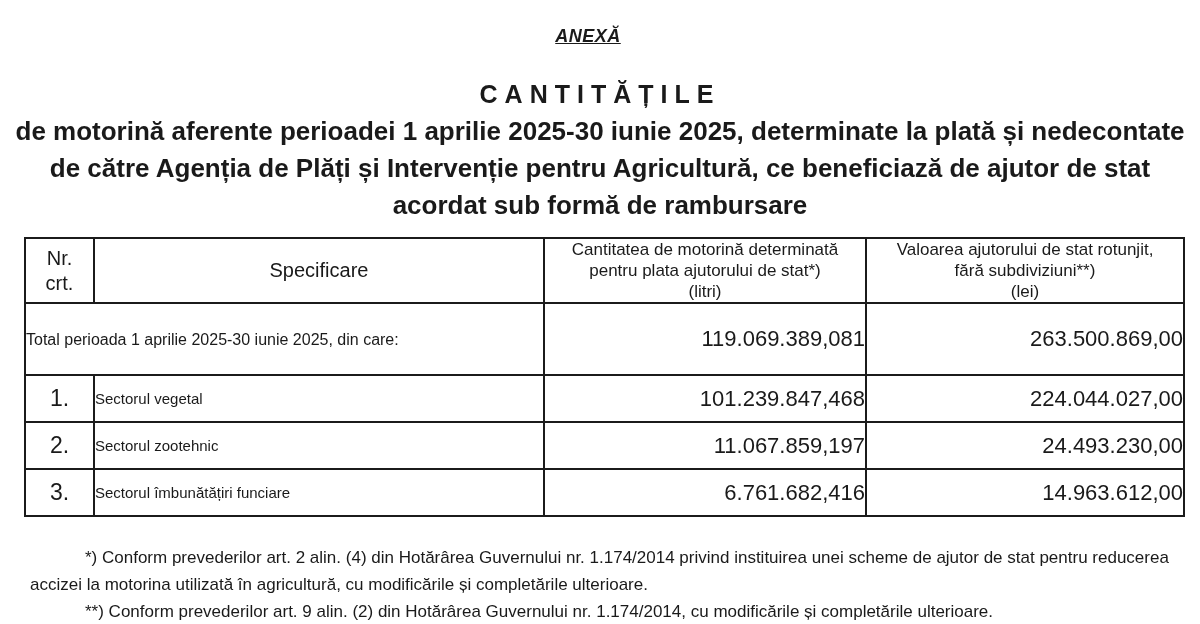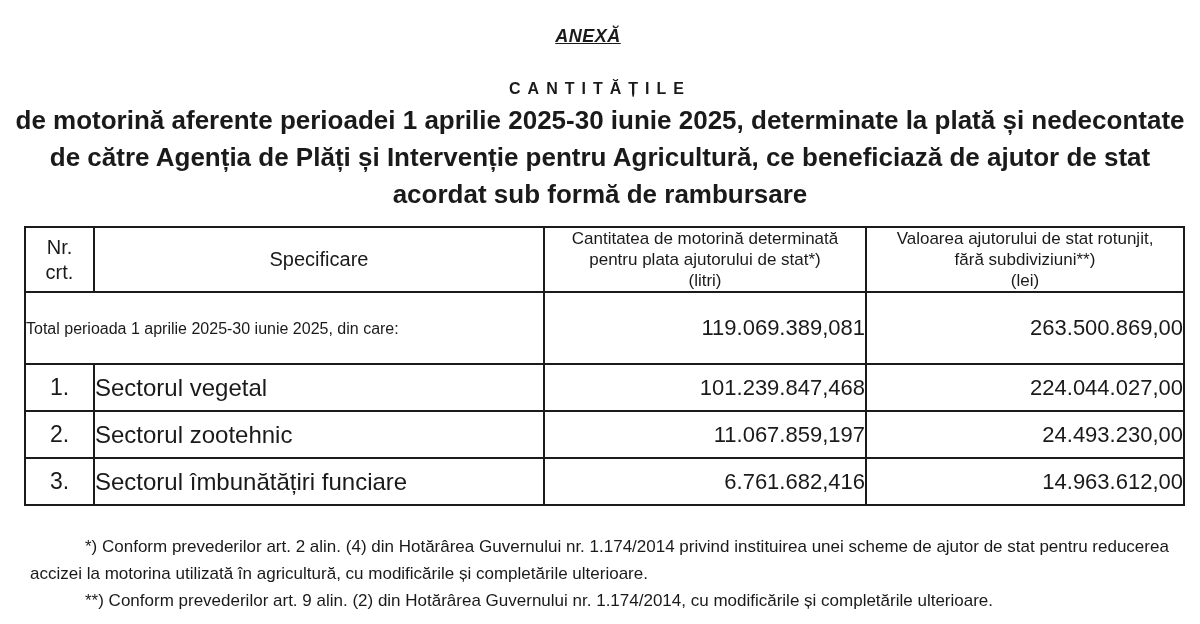--- a/index.html
+++ b/index.html
@@ -18,21 +18,21 @@
     padding: 26px 24px 0 0;
     font-size: 18px;
     font-weight: bold;
     font-style: italic;
     text-decoration: underline;
     letter-spacing: 0.5px;
   }
 
   .title {
     text-align: center;
-    font-size: 16px;
+    font-size: 25px;
     font-weight: bold;
     letter-spacing: 7px;
     margin: 33px 0 4px 0;
   }
 
   .subtitle {
     text-align: center;
     font-size: 26px;
     font-weight: bold;
     line-height: 37px;
@@ -61,21 +61,21 @@
   .th-qty, .th-val { font-size: 17px; line-height: 21px; }
 
   tr.row-total { height: 72px; }
   .cell-total-label {
     font-size: 16px;
     line-height: 29px;
     padding: 2px 6px 2px 9px;
   }
   tr.row-data { height: 47px; }
   .cell-nr    { text-align: center; font-size: 23px; }
-  .cell-label { font-size: 24px; padding-left: 17px; }
+  .cell-label { font-size: 15px; padding-left: 17px; }
   .cell-num   { text-align: right; font-size: 22px; padding-right: 14px; }
 
   .footnotes {
     margin: 27px 0 0 30px;
     width: 1150px;
     font-size: 17px;
     line-height: 27px;
   }
   .footnotes p { margin: 0; text-indent: 55px; }
 </style>

